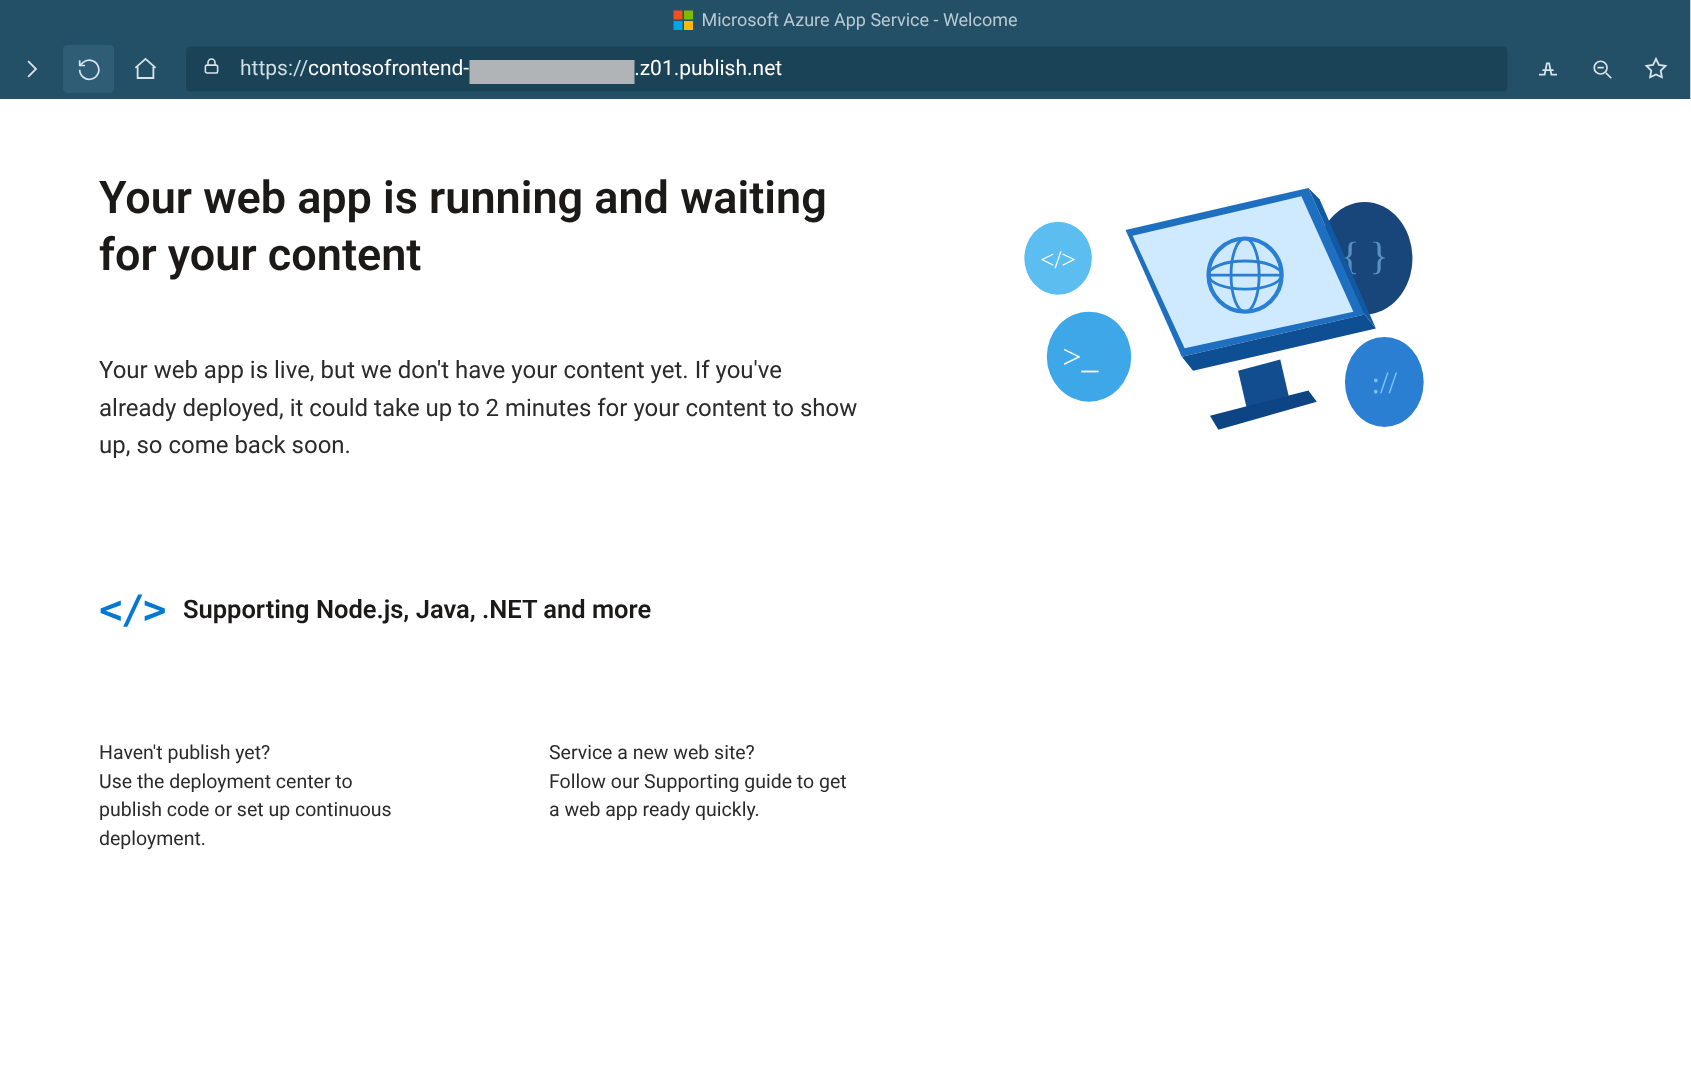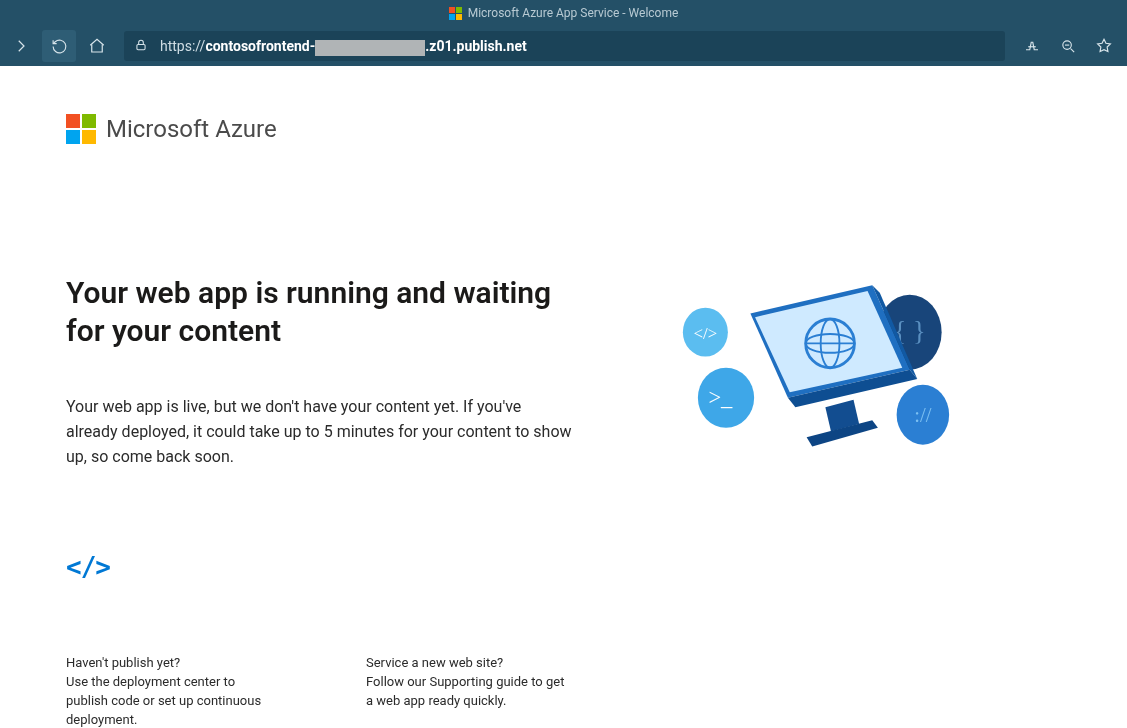--- a/index.html
+++ b/index.html
@@ -69,21 +69,21 @@
     display: flex;
     align-items: center;
     padding: 12px 10px;
     color: #d7e4ea;
     font-size: 14px;
     margin: 0 6px;
     overflow: hidden;
   }
   .address-bar .lock-icon { margin-right: 12px; color:#d7e4ea; }
   .address-bar .url-text { white-space: nowrap; display:flex; align-items:center;}
-  .url-bright { color: #ffffff; font-weight: 700;}
+  .url-bright { color: #ffffff; font-weight: 400;}
   .url-redact {
     display:inline-block;
     width: 110px;
     height: 16px;
     background: #b0b4b6;
     margin-bottom:-3px;
   }
   .url-dim { color: #cfdde4; }
 
   .right-icons { display:flex; gap:2px; }
@@ -239,34 +239,25 @@
     <div class="toolbar-icon">
       <svg width="18" height="18" viewBox="0 0 24 24">
           <path d="M12 3l2.6 5.3 5.9.9-4.3 4.2 1 5.9L12 16.9 6.8 19.3l1-5.9L3.5 9.2l5.9-.9L12 3z"></path>
         </svg>
     </div>
   </div>
 </div>
 
 <div class="page">
 
-  <div class="azure-logo">
-    <span class="ms-square">
-      <span></span>
-        <span></span>
-        <span></span>
-        <span></span>
-    </span>
-    <span class="logo-text">Microsoft Azure</span>
-  </div>
 
   <div class="hero">
     <div class="hero-text">
       <h1>Your web app is running and waiting for your content</h1>
-      <p>Your web app is live, but we don't have your content yet. If you've already deployed, it could take up to 5 minutes for your content to show up, so come back soon.</p>
+      <p>Your web app is live, but we don't have your content yet. If you've already deployed, it could take up to 2 minutes for your content to show up, so come back soon.</p>
     </div>
 
     <svg class="hero-illustration" viewBox="0 0 320 220">
 
       <ellipse cx="260" cy="60" rx="34" ry="40" fill="#18457a"></ellipse>
       <text x="260" y="68" fill="#5a8fc0" font-family="Consolas" font-size="28" text-anchor="middle">{ }</text>
 
       <ellipse cx="274" cy="148" rx="28" ry="32" fill="#2b7fd3"></ellipse>
       <text x="274" y="156" fill="#7cc0f2" font-family="Consolas" font-size="22" text-anchor="middle">://</text>
 
@@ -287,20 +278,21 @@
       <ellipse cx="42" cy="60" rx="24" ry="26" fill="#5bbdf0"></ellipse>
       <text x="42" y="67" fill="#ffffff" font-family="Consolas" font-size="18" text-anchor="middle">&lt;/&gt;</text>
 
       <ellipse cx="64" cy="130" rx="30" ry="32" fill="#3ea7e8"></ellipse>
       <text x="58" y="138" fill="#ffffff" font-family="Consolas" font-size="24" text-anchor="middle">&gt;_</text>
     </svg>
   </div>
 
   <div class="supporting">
     <span class="code-icon">&lt;/&gt;</span>
+    <span class="supporting-text">Supporting Node.js, Java, .NET and more</span>
   </div>
 
   <div class="columns">
     <div class="col">
       <p>
         <span>Haven't publish yet?</span><br>
         <span>Use the deployment center to publish code or set up continuous deployment.</span>
       </p>
 
     </div>

